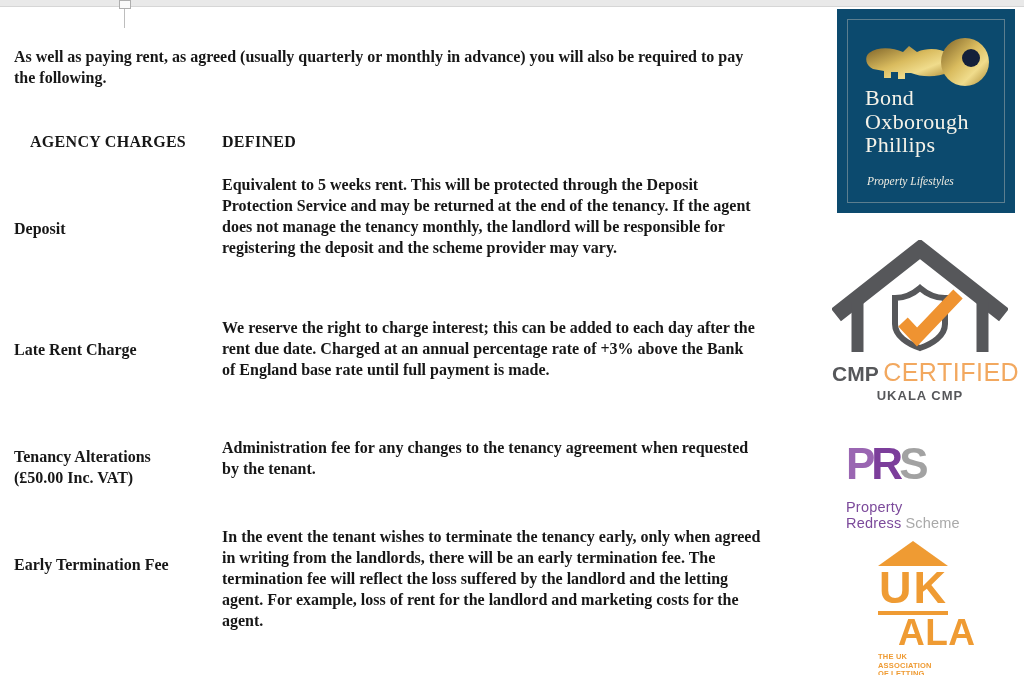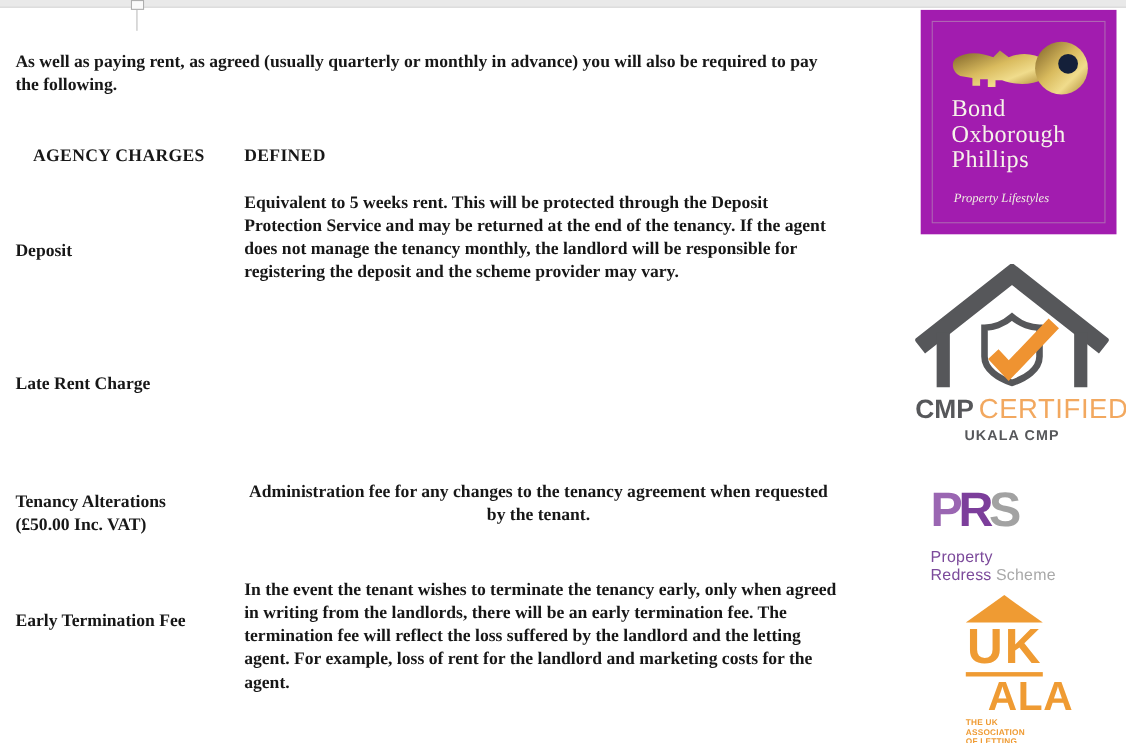--- a/index.html
+++ b/index.html
@@ -17,37 +17,37 @@
   .intro{left:14px;top:30px;width:750px;}
   .hdr{letter-spacing:.3px;}
   .hdr-charges{left:14px;top:131px;margin-left:16px;}
   .hdr-defined{left:222px;top:131px;}
   .charge-0{left:14px;top:218px;width:190px;}
   .charge-1{left:14px;top:339px;width:190px;}
   .charge-2{left:14px;top:446px;width:182px;}
   .charge-3{left:14px;top:554px;width:200px;}
   .defined-0{left:222px;top:174px;width:535px;}
   .defined-1{left:222px;top:317px;width:535px;}
-  .defined-2{left:222px;top:437px;width:535px;text-align:center;}
+  .defined-2{left:222px;top:437px;width:535px;}
   .defined-3{left:222px;top:526px;width:540px;}
 
   
-  .bond{position:absolute;left:837px;top:9px;width:178px;height:204px;background:#a21caf;}
+  .bond{position:absolute;left:837px;top:9px;width:178px;height:204px;background:#0c4a6e;}
   .bond-border{position:absolute;left:10px;top:10px;right:10px;bottom:10px;border:1px solid rgba(190,190,185,.45);}
   .bond-key{position:absolute;left:22px;top:26px;width:134px;height:54px;}
   .bond-name{position:absolute;left:28px;top:77px;color:#f6f3e9;font-family:"Liberation Serif",serif;
              font-weight:400;font-size:22px;line-height:23.5px;letter-spacing:.4px;}
   .bond-tagline{position:absolute;left:30px;top:166px;color:#efece2;font-style:italic;
                 font-size:11.5px;font-family:"Liberation Serif",serif;}
 
   
   .cmp{position:absolute;left:832px;top:240px;width:176px;text-align:center;font-family:"Liberation Sans",sans-serif;}
   .cmp-art{display:block;width:176px;height:118px;}
   .cmp-title{margin-top:0;white-space:nowrap;}
-  .cmp-bold{font-weight:800;font-size:24px;color:#56575a;letter-spacing:0;}
+  .cmp-bold{font-weight:800;font-size:21px;color:#56575a;letter-spacing:0;}
   .cmp-light{font-weight:400;font-size:25px;color:#f2a85f;letter-spacing:.5px;}
   .cmp-sub{font-weight:800;font-size:13px;color:#56575a;letter-spacing:1px;margin-top:1px;}
 
   
   .prs{position:absolute;left:846px;top:430px;font-family:"Liberation Sans",sans-serif;}
   .prs-letters{font-weight:800;font-size:44px;line-height:68px;letter-spacing:-4px;}
   .prs-p{color:#9a66b2;}
   .prs-r{color:#7c3e9b;}
   .prs-s{color:#a2a2a2;}
   .prs-sub{margin-top:1px;font-size:14.5px;letter-spacing:.2px;}
@@ -73,20 +73,21 @@
 
   <p class="doc intro">As well as paying rent, as agreed (usually quarterly or monthly in advance) you will also be required to pay the following.</p>
 
   <div class="doc hdr hdr-charges">AGENCY CHARGES</div>
   <div class="doc hdr hdr-defined">DEFINED</div>
 
   <div class="doc charge-0">Deposit</div>
   <div class="doc defined-0">Equivalent to 5 weeks rent. This will be protected through the Deposit Protection Service and may be returned at the end of the tenancy. If the agent does not manage the tenancy monthly, the landlord will be responsible for registering the deposit and the scheme provider may vary.</div>
 
   <div class="doc charge-1">Late Rent Charge</div>
+  <div class="doc defined-1">We reserve the right to charge interest; this can be added to each day after the rent due date. Charged at an annual percentage rate of +3% above the Bank of England base rate until full payment is made.</div>
 
   <div class="doc charge-2">Tenancy Alterations (£50.00 Inc. VAT)</div>
   <div class="doc defined-2">Administration fee for any changes to the tenancy agreement when requested by the tenant.</div>
 
   <div class="doc defined-3">In the event the tenant wishes to terminate the tenancy early, only when agreed in writing from the landlords, there will be an early termination fee. The termination fee will reflect the loss suffered by the landlord and the letting agent. For example, loss of rent for the landlord and marketing costs for the agent.</div>
   <div class="doc charge-3">Early Termination Fee</div>
 
   <div class="bond">
     <div class="bond-border"></div>
     <svg class="bond-key" viewBox="0 0 134 54">

